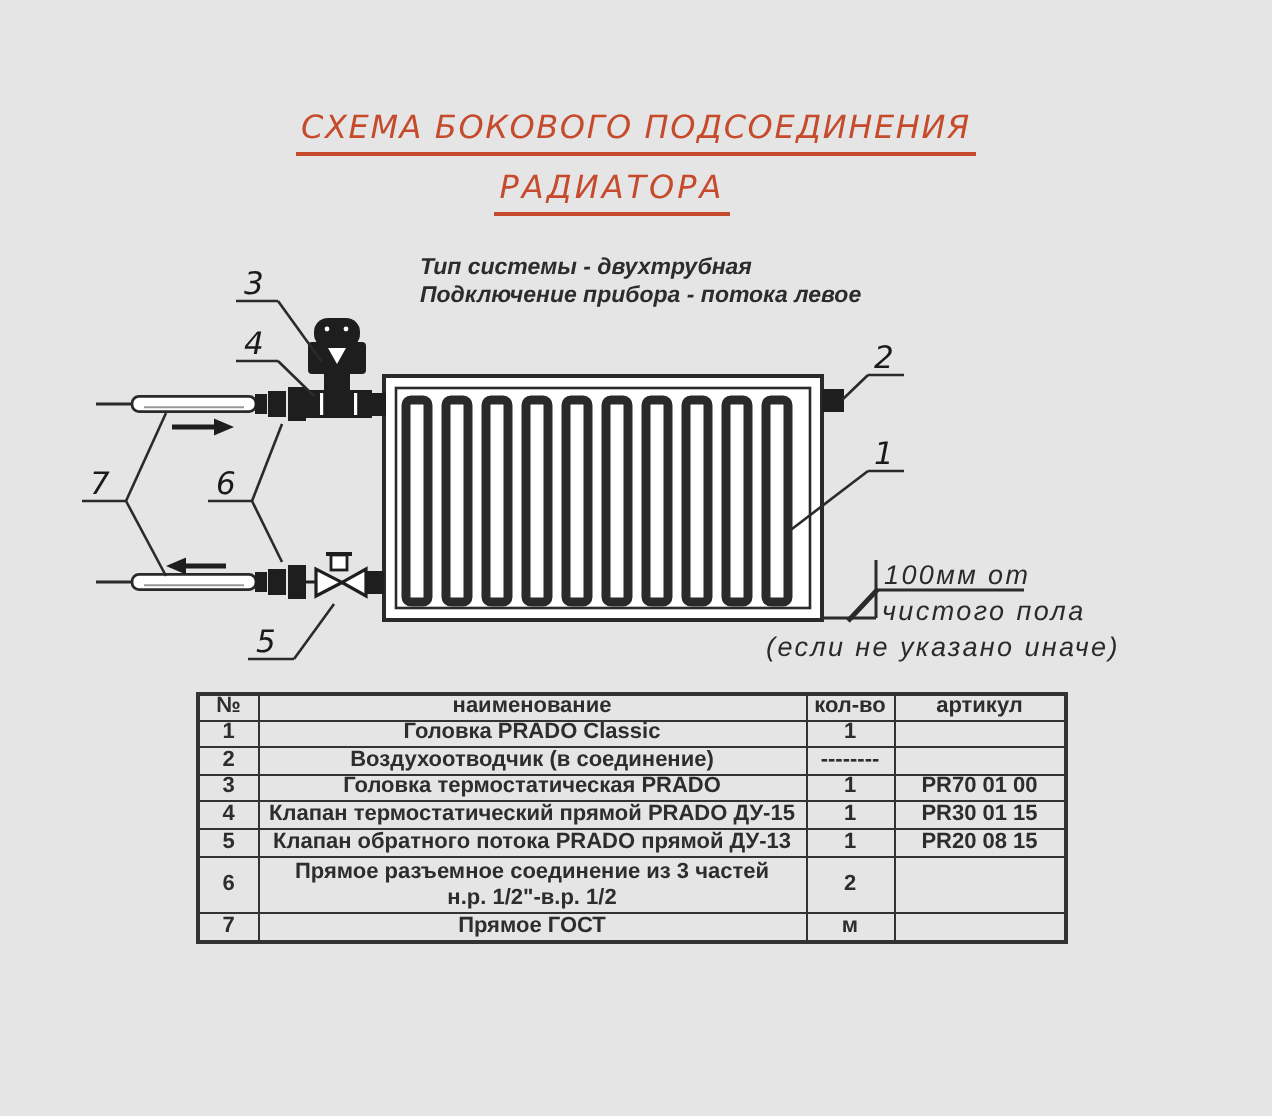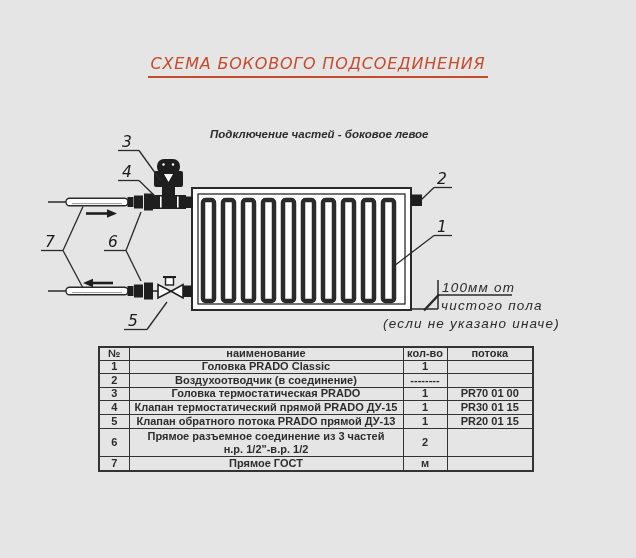--- a/index.html
+++ b/index.html
@@ -24,24 +24,26 @@
   table.parts td.c-num,table.parts td.c-qty{text-align:center;padding:0;}
   table.parts td.c-name2{white-space:pre-line;line-height:12.5px;padding:1px 4px;}
 </style>
 </head>
 <body>
 
 <div class="page">
 
   <div class="title-block">
     <div class="title-line title-line1">СХЕМА БОКОВОГО ПОДСОЕДИНЕНИЯ</div><br>
+    <div class="title-line title-line2">РАДИАТОРА</div>
   </div>
 
   <div class="subtitle">
-    <div>Подключение частей - боковое левое</div>
+    <div>Тип системы - двухтрубная</div>
+    <div>Подключение прибора - потока левое</div>
   </div>
 
   <svg class="diagram" width="636" height="345" viewBox="0 0 636 345">
 
     <g stroke="#2a2a2a" fill="#fff">
       <rect x="192" y="188" width="219" height="122" stroke-width="2"></rect>
       <rect x="198" y="194" width="207" height="110" stroke-width="1.3"></rect>
       <g stroke-width="4.5">
         <rect x="203" y="200" width="11" height="101" rx="2.5"></rect>
         <rect x="223" y="200" width="11" height="101" rx="2.5"></rect>
@@ -165,21 +167,21 @@
         <col style="width:30px">
         <col style="width:274px">
         <col style="width:44px">
         <col style="width:86px">
       </colgroup>
     <tbody>
         <tr style="height:13px">
       <td class="c-num">№</td>
       <td>наименование</td>
       <td class="c-qty">кол-во</td>
-      <td>потока</td>
+      <td>артикул</td>
     </tr>
     <tr style="height:13.5px">
       <td class="c-num">1</td>
       <td>Головка PRADO Classic</td>
       <td class="c-qty">1</td>
       <td></td>
     </tr>
     <tr style="height:13.5px">
       <td class="c-num">2</td>
       <td>Воздухоотводчик (в соединение)</td>
@@ -195,21 +197,21 @@
     <tr style="height:14px">
       <td class="c-num">4</td>
       <td>Клапан термостатический прямой PRADO ДУ-15</td>
       <td class="c-qty">1</td>
       <td>PR30 01 15</td>
     </tr>
     <tr style="height:14px">
       <td class="c-num">5</td>
       <td>Клапан обратного потока PRADO прямой ДУ-13</td>
       <td class="c-qty">1</td>
-      <td>PR20 01 15</td>
+      <td>PR20 08 15</td>
     </tr>
     <tr style="height:28px">
       <td class="c-num">6</td>
       <td class="c-name2">Прямое разъемное соединение из 3 частей
 н.р. 1/2"-в.р. 1/2</td>
       <td class="c-qty">2</td>
       <td></td>
     </tr>
     <tr style="height:14px">
       <td class="c-num">7</td>

